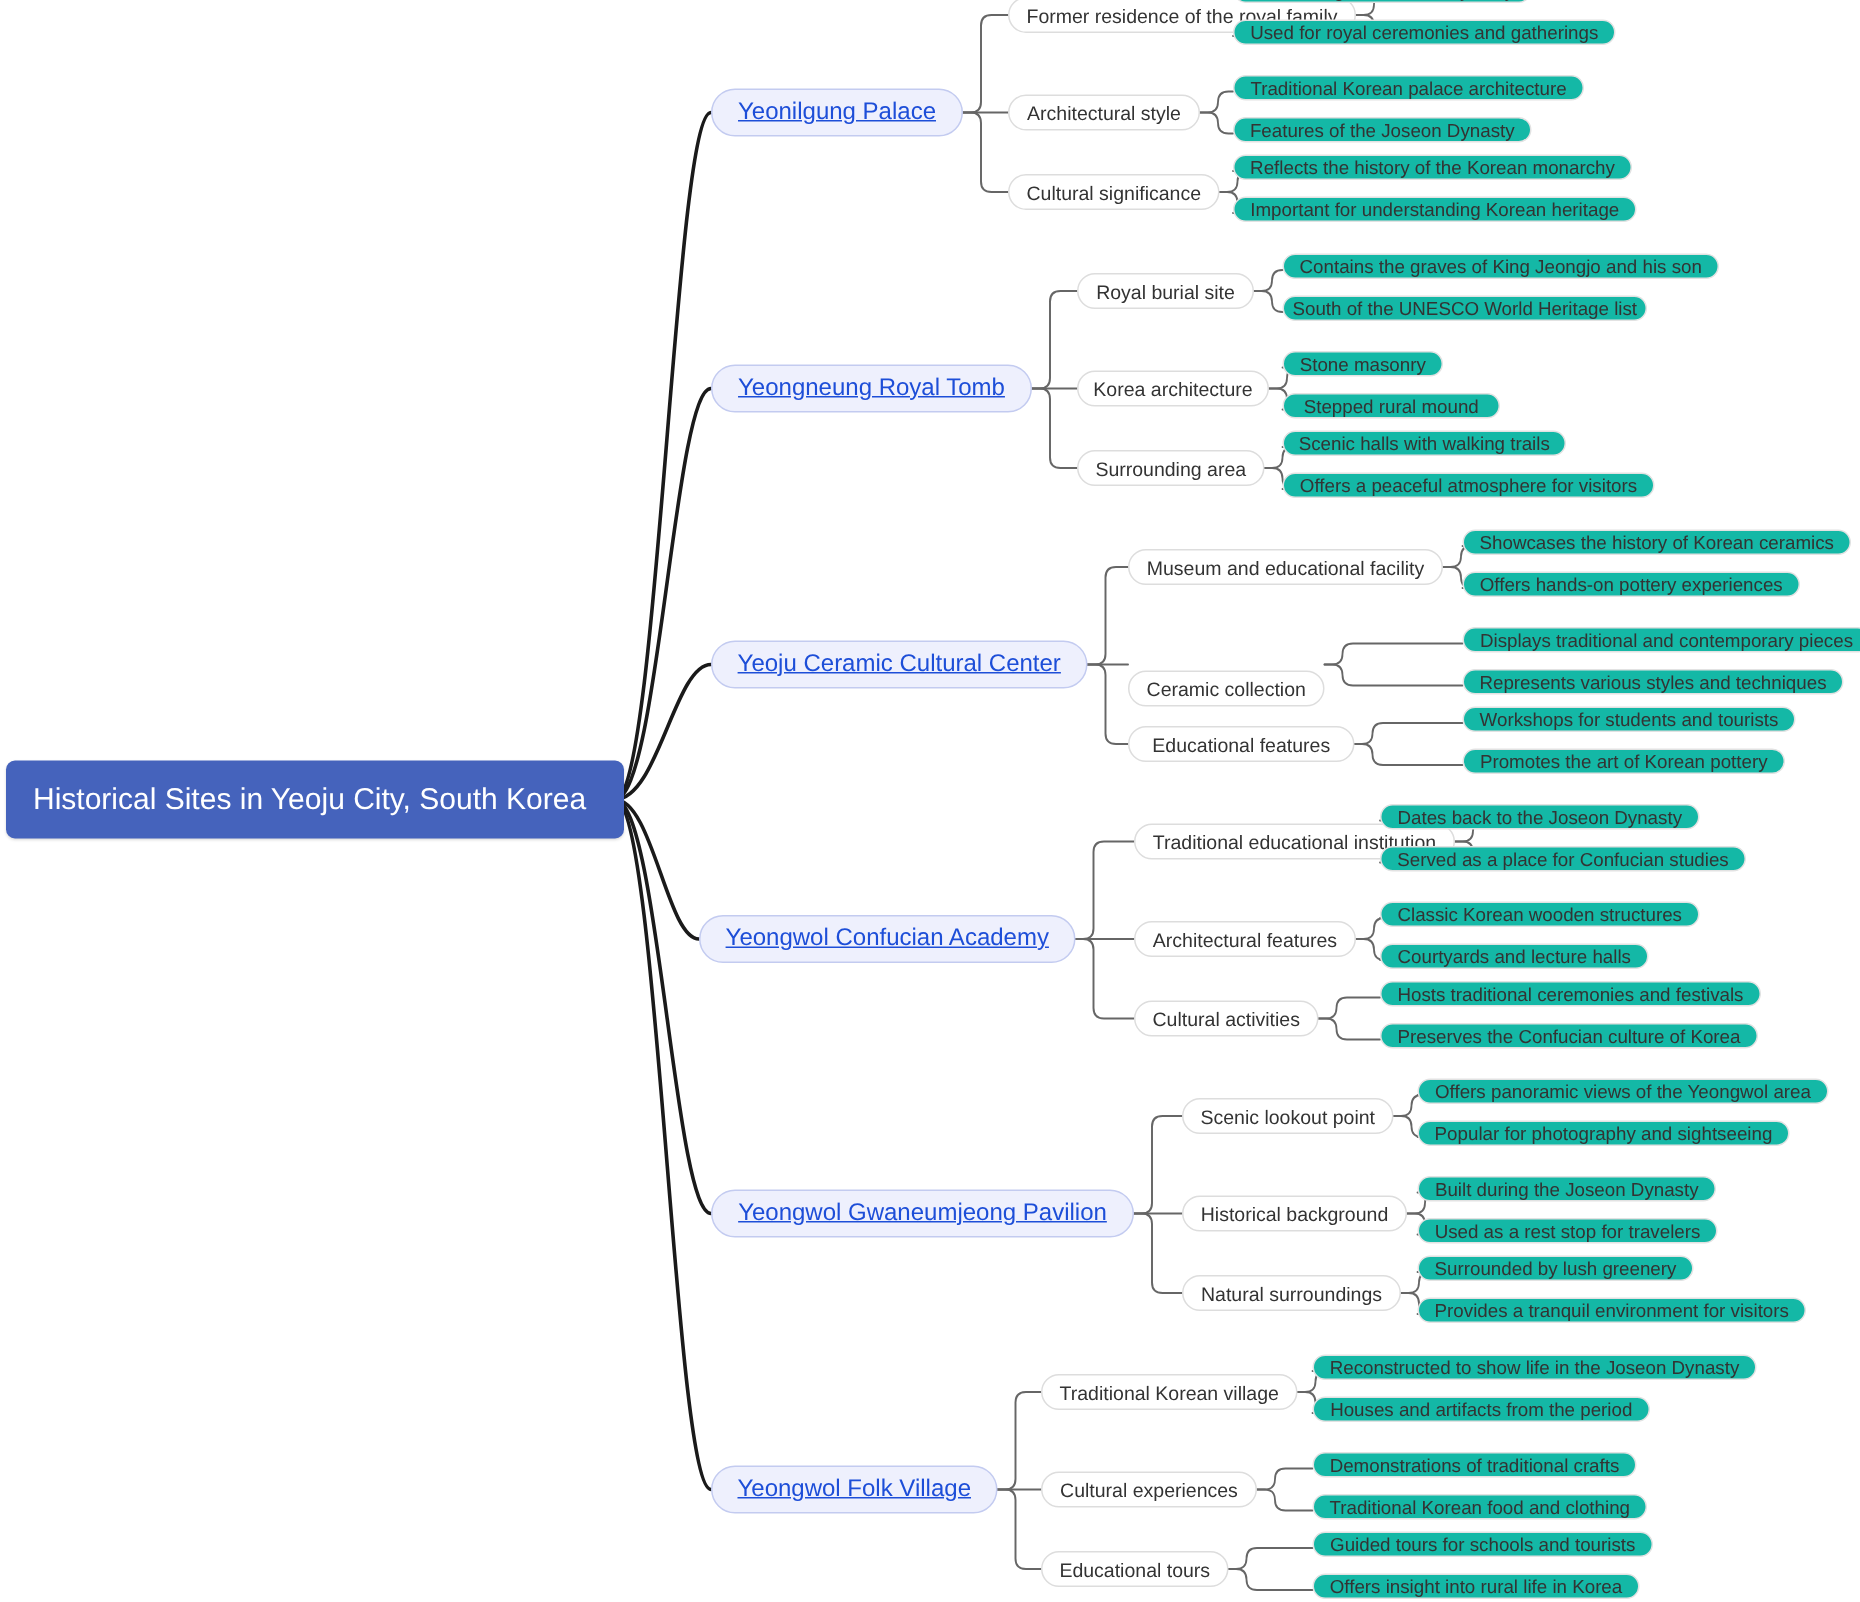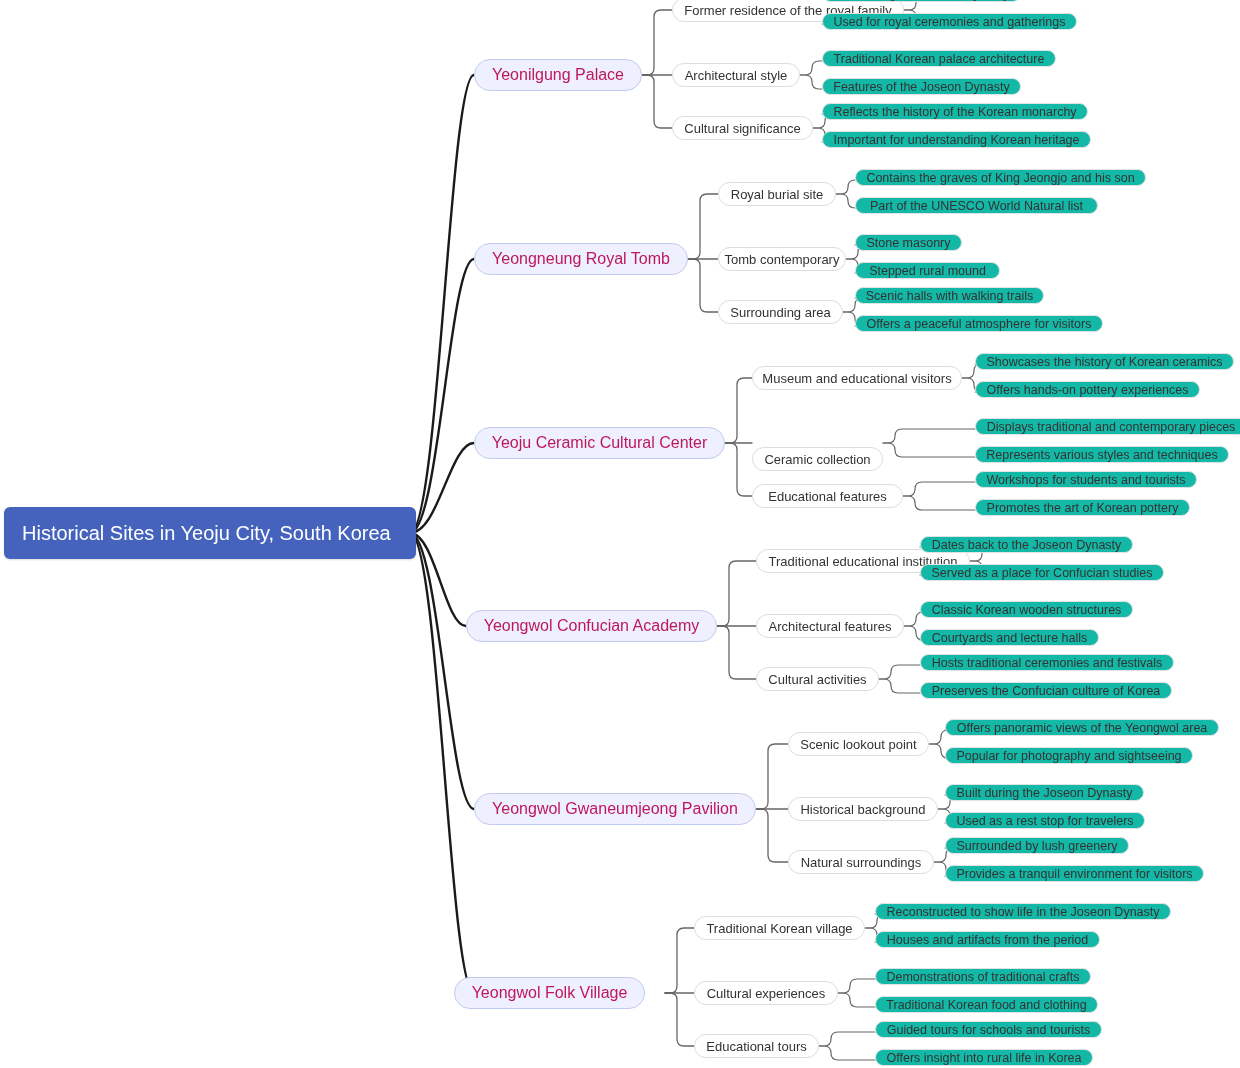--- a/index.html
+++ b/index.html
@@ -2,21 +2,21 @@
 <html><head>
 <meta charset="utf-8">
 <style>
   html,body{margin:0;padding:0;background:#ffffff;}
   body{width:1240px;height:1068px;overflow:hidden;font-family:"Liberation Sans",sans-serif;}
   #map{position:relative;width:1240px;height:1068px;}
   svg.links{position:absolute;left:0;top:0;width:1240px;height:1068px;}
   .node{position:absolute;box-sizing:border-box;display:flex;align-items:center;justify-content:center;white-space:nowrap;}
   .root{background:#4563bc;color:#ffffff;border-radius:6px;font-size:20px;padding:10px 18px;height:52px;
         justify-content:flex-start;box-shadow:0 1px 2px rgba(0,0,0,.15);}
-  .lvl1{background:#eef0fd;color:#be185d;border:1.4px solid #c3cbf0;border-radius:20px;font-size:16px;height:32px;padding:0 16px;}
+  .lvl1{background:#eef0fd;color:#1d4ed8;border:1.4px solid #c3cbf0;border-radius:20px;font-size:16px;height:32px;padding:0 16px;text-decoration:underline;}
   .lvl2{background:#ffffff;color:#333333;border:1px solid #dddddd;border-radius:14px;font-size:13px;height:24px;padding:0 11px;}
   .lvl3{background:#14b8a6;color:#333333;border:1px solid #e2e2e2;border-radius:13px;font-size:12.5px;height:17px;padding:0 10px;}
 </style>
 </head>
 <body>
 
 <div id="map">
   <svg class="links" id="links">
       <path d="M410,533C438.8,533 449.68,75 474,75" fill="none" stroke="#1a1a1a" stroke-width="2.4" stroke-linecap="round" stroke-linejoin="round"></path>
       <path d="M642,75H647Q654,75 654,68V17Q654,10 661,10H672" fill="none" stroke="#666666" stroke-width="1.3" stroke-linecap="round" stroke-linejoin="round"></path>
@@ -86,29 +86,29 @@
       <div class="node lvl3" style="left: 822px; top: 13px; width: 255px;">Used for royal ceremonies and gatherings</div>
       <div class="node lvl2" style="left: 672px; top: 63px; width: 128px;">Architectural style</div>
       <div class="node lvl3" style="left: 822px; top: 50px; width: 234px;">Traditional Korean palace architecture</div>
       <div class="node lvl3" style="left: 822px; top: 78px; width: 199px;">Features of the Joseon Dynasty</div>
       <div class="node lvl2" style="left: 672px; top: 116px; width: 141px;">Cultural significance</div>
       <div class="node lvl3" style="left: 822px; top: 103px; width: 266px;">Reflects the history of the Korean monarchy</div>
       <div class="node lvl3" style="left: 822px; top: 131px; width: 269px;">Important for understanding Korean heritage</div>
       <div class="node lvl1" style="left: 474px; top: 243px; width: 214px;">Yeongneung Royal Tomb</div>
       <div class="node lvl2" style="left: 718px; top: 182px; width: 118px;">Royal burial site</div>
       <div class="node lvl3" style="left: 855px; top: 169px; width: 291px;">Contains the graves of King Jeongjo and his son</div>
-      <div class="node lvl3" style="left: 855px; top: 197px; width: 243px;">Part of the UNESCO World Natural list</div>
-      <div class="node lvl2" style="left: 718px; top: 247px; width: 128px;">Tomb contemporary</div>
+      <div class="node lvl3" style="left: 855px; top: 197px; width: 243px;">South of the UNESCO World Heritage list</div>
+      <div class="node lvl2" style="left: 718px; top: 247px; width: 128px;">Korea architecture</div>
       <div class="node lvl3" style="left: 855px; top: 234px; width: 107px;">Stone masonry</div>
       <div class="node lvl3" style="left: 855px; top: 262px; width: 145px;">Stepped rural mound</div>
       <div class="node lvl2" style="left: 718px; top: 300px; width: 125px;">Surrounding area</div>
       <div class="node lvl3" style="left: 855px; top: 287px; width: 189px;">Scenic halls with walking trails</div>
       <div class="node lvl3" style="left: 855px; top: 315px; width: 248px; text-align: center;">Offers a peaceful atmosphere for visitors</div>
       <div class="node lvl1" style="left: 474px; top: 427px; width: 251px;">Yeoju Ceramic Cultural Center</div>
-      <div class="node lvl2" style="left: 752px; top: 366px; width: 210px;">Museum and educational visitors</div>
+      <div class="node lvl2" style="left: 752px; top: 366px; width: 210px;">Museum and educational facility</div>
       <div class="node lvl3" style="left: 975px; top: 353px; width: 259px;">Showcases the history of Korean ceramics</div>
       <div class="node lvl3" style="left: 975px; top: 381px; width: 225px;">Offers hands-on pottery experiences</div>
       <div class="node lvl2" style="left: 752px; top: 447px; width: 131px;">Ceramic collection</div>
       <div class="node lvl3" style="left: 975px; top: 418px; width: 272px;">Displays traditional and contemporary pieces</div>
       <div class="node lvl3" style="left: 975px; top: 446px; width: 254px;">Represents various styles and techniques</div>
       <div class="node lvl2" style="left: 752px; top: 484px; width: 151px;">Educational features</div>
       <div class="node lvl3" style="left: 975px; top: 471px; width: 222px;">Workshops for students and tourists</div>
       <div class="node lvl3" style="left: 975px; top: 499px; width: 215px;">Promotes the art of Korean pottery</div>
       <div class="node lvl1" style="left: 466px; top: 610px; width: 251px;">Yeongwol Confucian Academy</div>
       <div class="node lvl2" style="left: 756px; top: 549px; width: 214px;">Traditional educational institution</div>
@@ -123,21 +123,21 @@
       <div class="node lvl1" style="left: 474px; top: 793px; width: 282px;">Yeongwol Gwaneumjeong Pavilion</div>
       <div class="node lvl2" style="left: 788px; top: 732px; width: 141px;">Scenic lookout point</div>
       <div class="node lvl3" style="left: 945px; top: 719px; width: 274px;">Offers panoramic views of the Yeongwol area</div>
       <div class="node lvl3" style="left: 945px; top: 747px; width: 248px;">Popular for photography and sightseeing</div>
       <div class="node lvl2" style="left: 788px; top: 797px; width: 150px;">Historical background</div>
       <div class="node lvl3" style="left: 945px; top: 784px; width: 199px;">Built during the Joseon Dynasty</div>
       <div class="node lvl3" style="left: 945px; top: 812px; width: 200px;">Used as a rest stop for travelers</div>
       <div class="node lvl2" style="left: 788px; top: 850px; width: 146px;">Natural surroundings</div>
       <div class="node lvl3" style="left: 945px; top: 837px; width: 184px;">Surrounded by lush greenery</div>
       <div class="node lvl3" style="left: 945px; top: 865px; width: 259px;">Provides a tranquil environment for visitors</div>
-      <div class="node lvl1" style="left: 454px; top: 977px; width: 191px;">Yeongwol Folk Village</div>
+      <div class="node lvl1" style="left: 474px; top: 977px; width: 191px;">Yeongwol Folk Village</div>
       <div class="node lvl2" style="left: 694px; top: 916px; width: 171px;">Traditional Korean village</div>
       <div class="node lvl3" style="left: 875px; top: 903px; width: 296px;">Reconstructed to show life in the Joseon Dynasty</div>
       <div class="node lvl3" style="left: 875px; top: 931px; width: 225px;">Houses and artifacts from the period</div>
       <div class="node lvl2" style="left: 694px; top: 981px; width: 144px;">Cultural experiences</div>
       <div class="node lvl3" style="left: 875px; top: 968px; width: 216px;">Demonstrations of traditional crafts</div>
       <div class="node lvl3" style="left: 875px; top: 996px; width: 223px;">Traditional Korean food and clothing</div>
       <div class="node lvl2" style="left: 694px; top: 1034px; width: 125px;">Educational tours</div>
       <div class="node lvl3" style="left: 875px; top: 1021px; width: 227px;">Guided tours for schools and tourists</div>
       <div class="node lvl3" style="left: 875px; top: 1049px; width: 218px;">Offers insight into rural life in Korea</div>
       <div class="node root" style="left: 4px; top: 507px; width: 412px; height: 52px;">Historical Sites in Yeoju City, South Korea</div>

